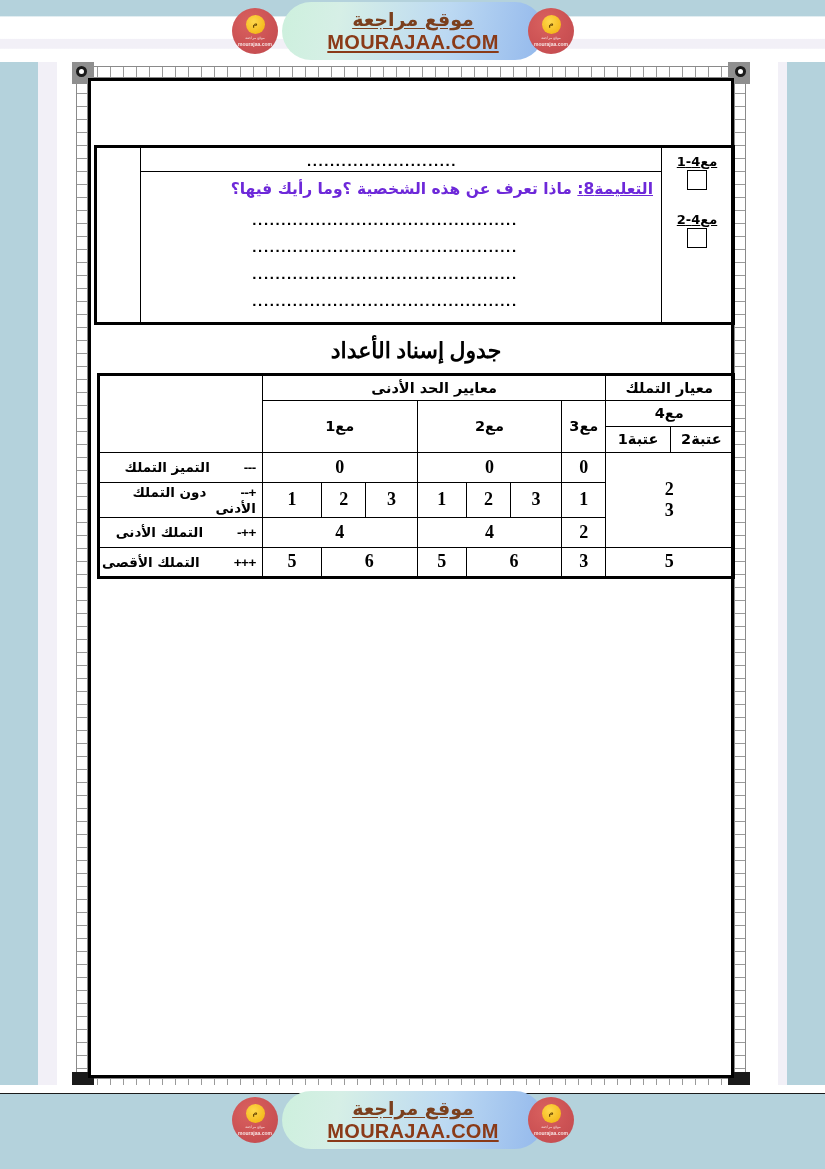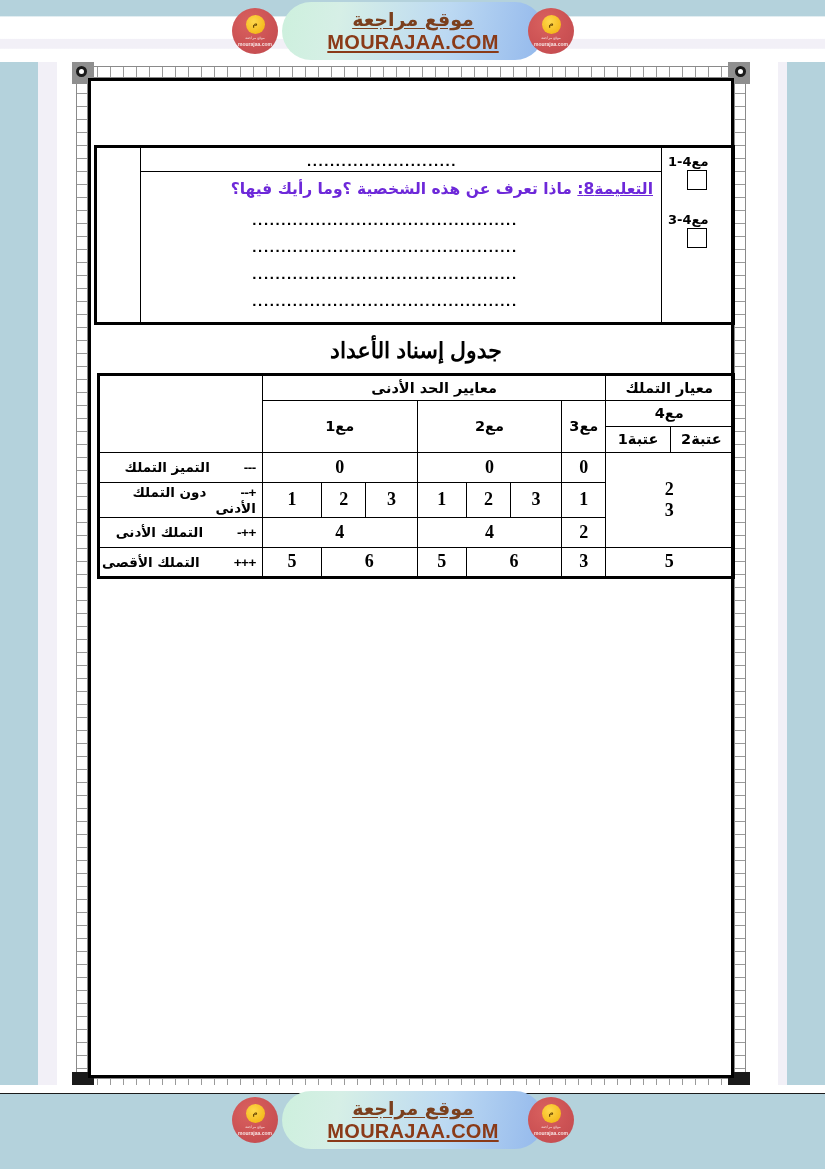--- a/index.html
+++ b/index.html
@@ -213,41 +213,42 @@
     font-size: 15px; font-weight: 700;
     letter-spacing: 1.6px;
     direction: ltr;
     text-align: center;
     padding: 5px 40px 5px 8px;
     white-space: nowrap;
     overflow: hidden;
   }
   .mark-cell {
     padding: 6px 6px;
-    text-align: left;
+    text-align: center;
+    text-decoration: underline;
   }
   .mark-item { margin-bottom: 22px; }
   .mark-item:last-child { margin-bottom: 0; }
   .mark-lbl {
     font-family: "DejaVu Sans", sans-serif;
     font-size: 13px; font-weight: 700;
     direction: rtl; color: #000;
     margin-bottom: 1px;
   }
   .checkbox {
     width: 20px; height: 20px;
     border: 1.5px solid #000;
     background: #fff;
     margin: 0 auto;
   }
 
   
   .sec-title {
     text-align: center;
-    font-family: Liberation Sans, sans-serif;
+    font-family: Liberation Serif, serif;
     font-size: 22px;
     font-weight: 700;
     color: #000;
     margin: 13px 0 9px 0;
     direction: rtl;
     letter-spacing: -0.5px;
   }
 
   
   .s-table {
@@ -360,21 +361,21 @@
         <col class="col-blank">
     </colgroup>
     <tbody>
       <tr>
         <td rowspan="2" class="mark-cell">
           <div class="mark-item">
             <div class="mark-lbl">مع4-1</div>
             <div class="checkbox"></div>
           </div>
           <div class="mark-item">
-            <div class="mark-lbl">مع4-3</div>
+            <div class="mark-lbl">مع4-2</div>
             <div class="checkbox"></div>
           </div>
         </td>
         <td class="dotrow">..........................</td>
         <td rowspan="2"></td>
       </tr>
       <tr>
         <td>
           <div class="q-text">
             <span class="lbl">التعليمة8:</span><span> ماذا تعرف عن هذه الشخصية ؟وما رأيك فيها؟</span>

